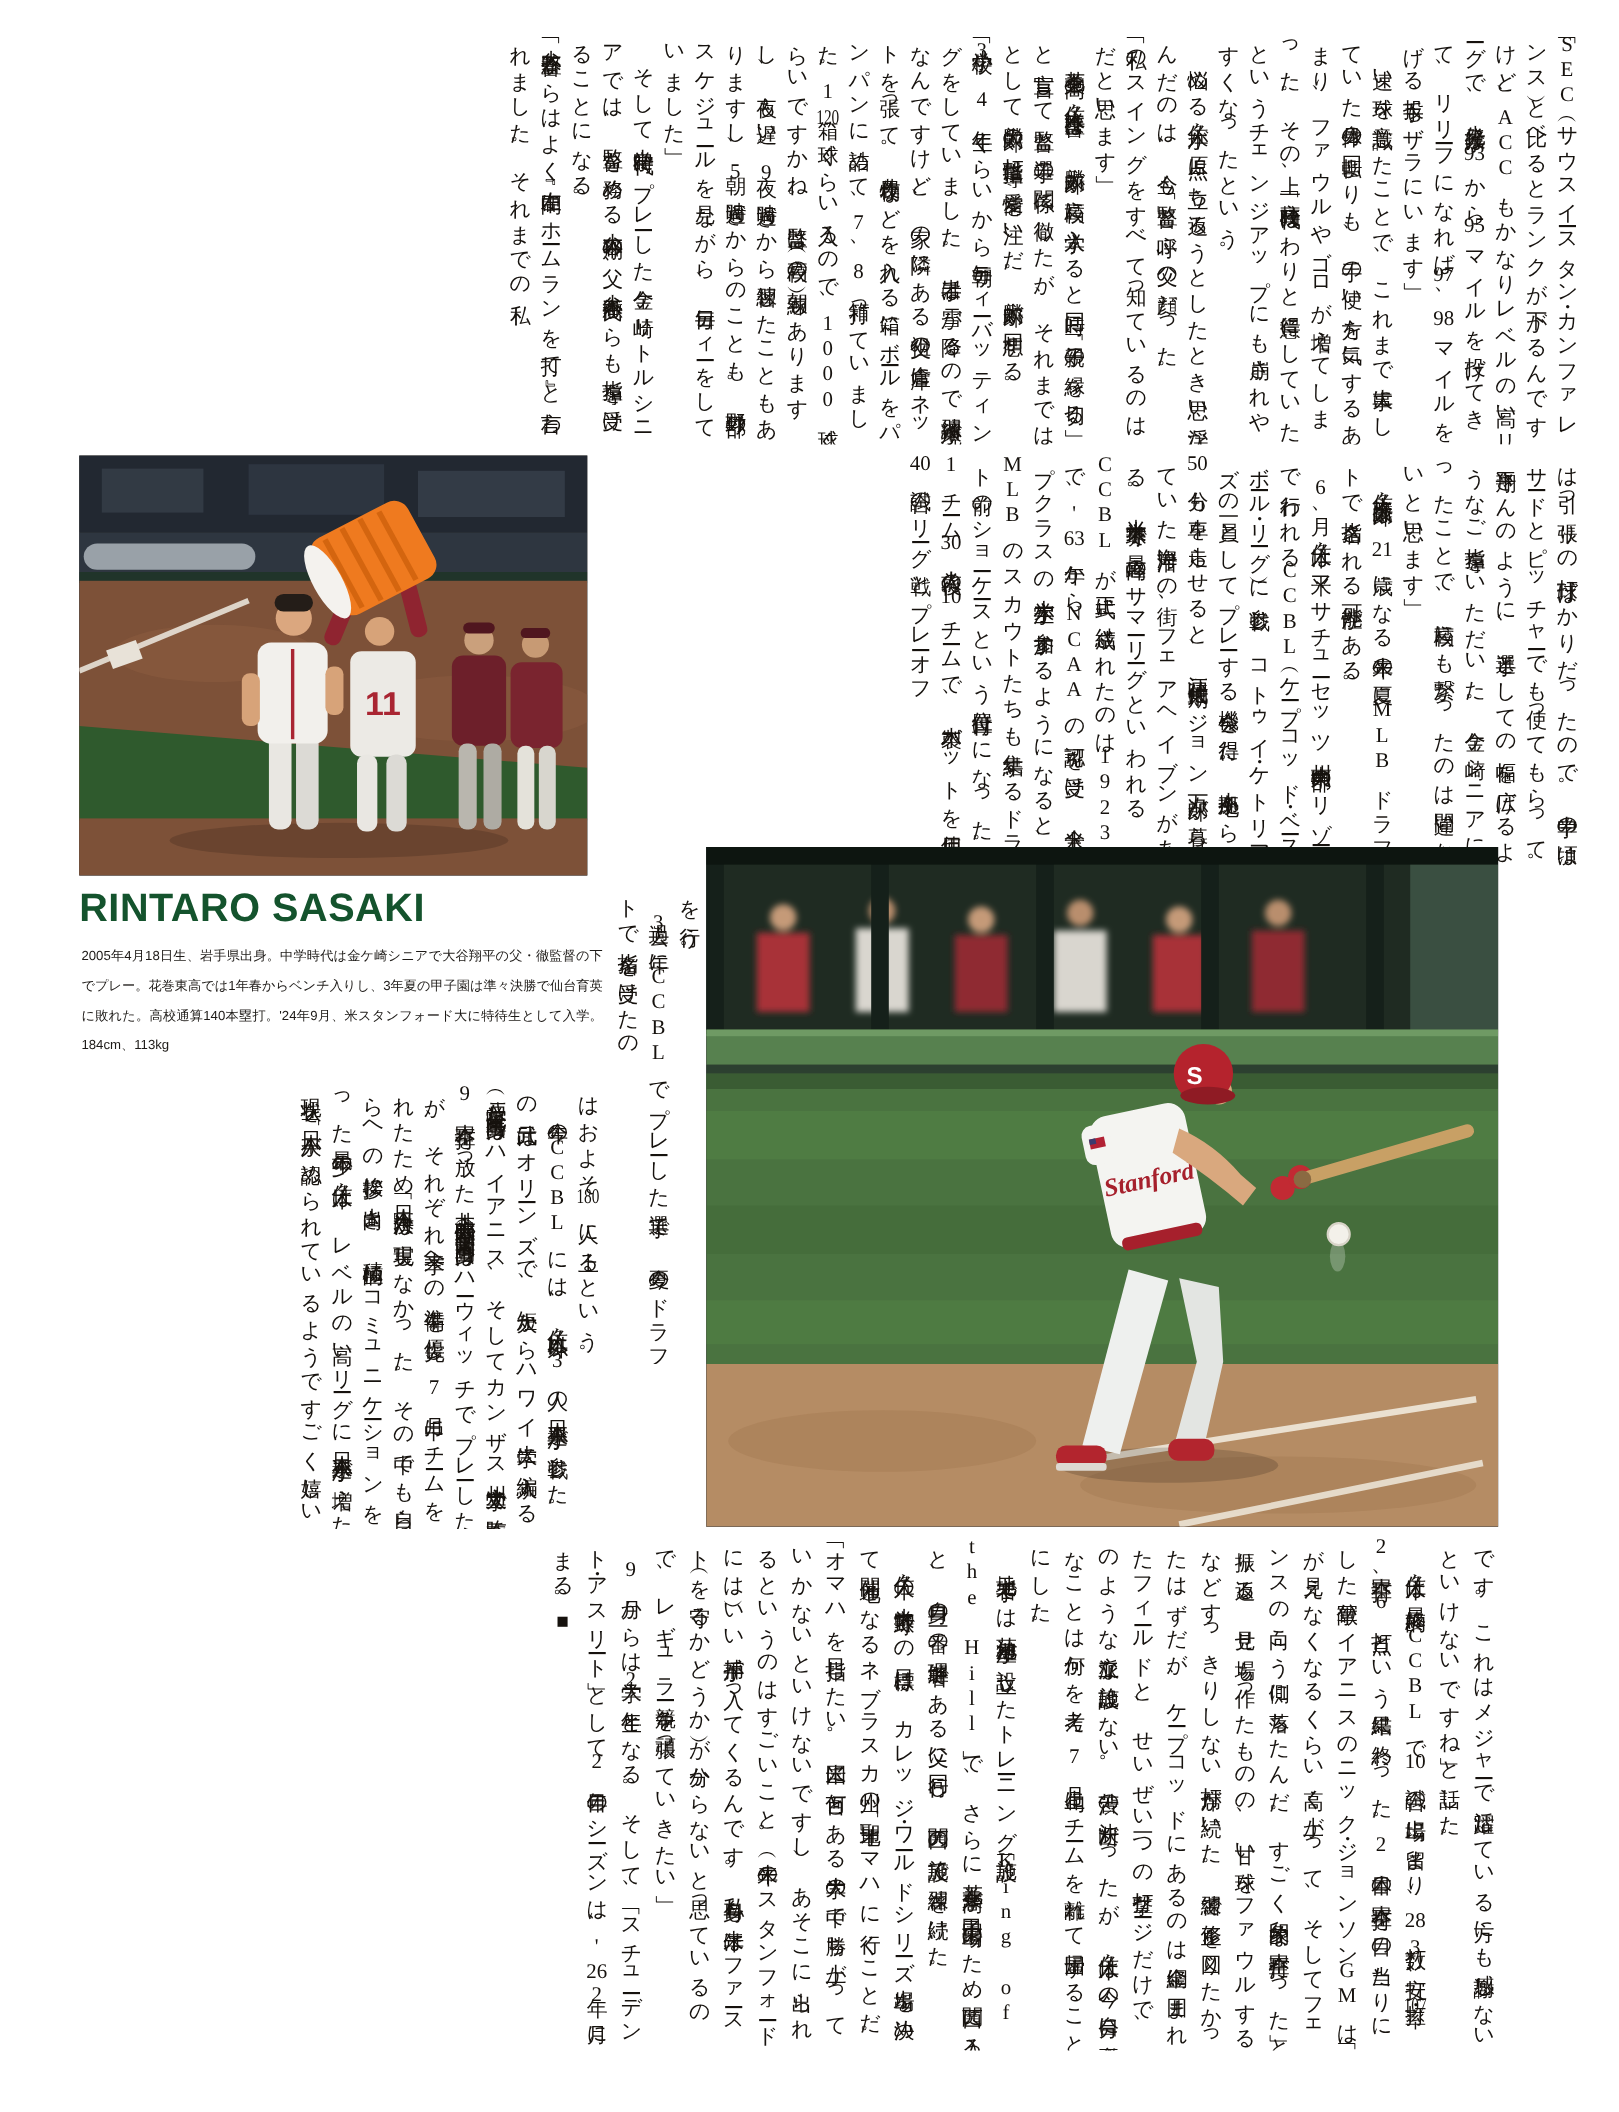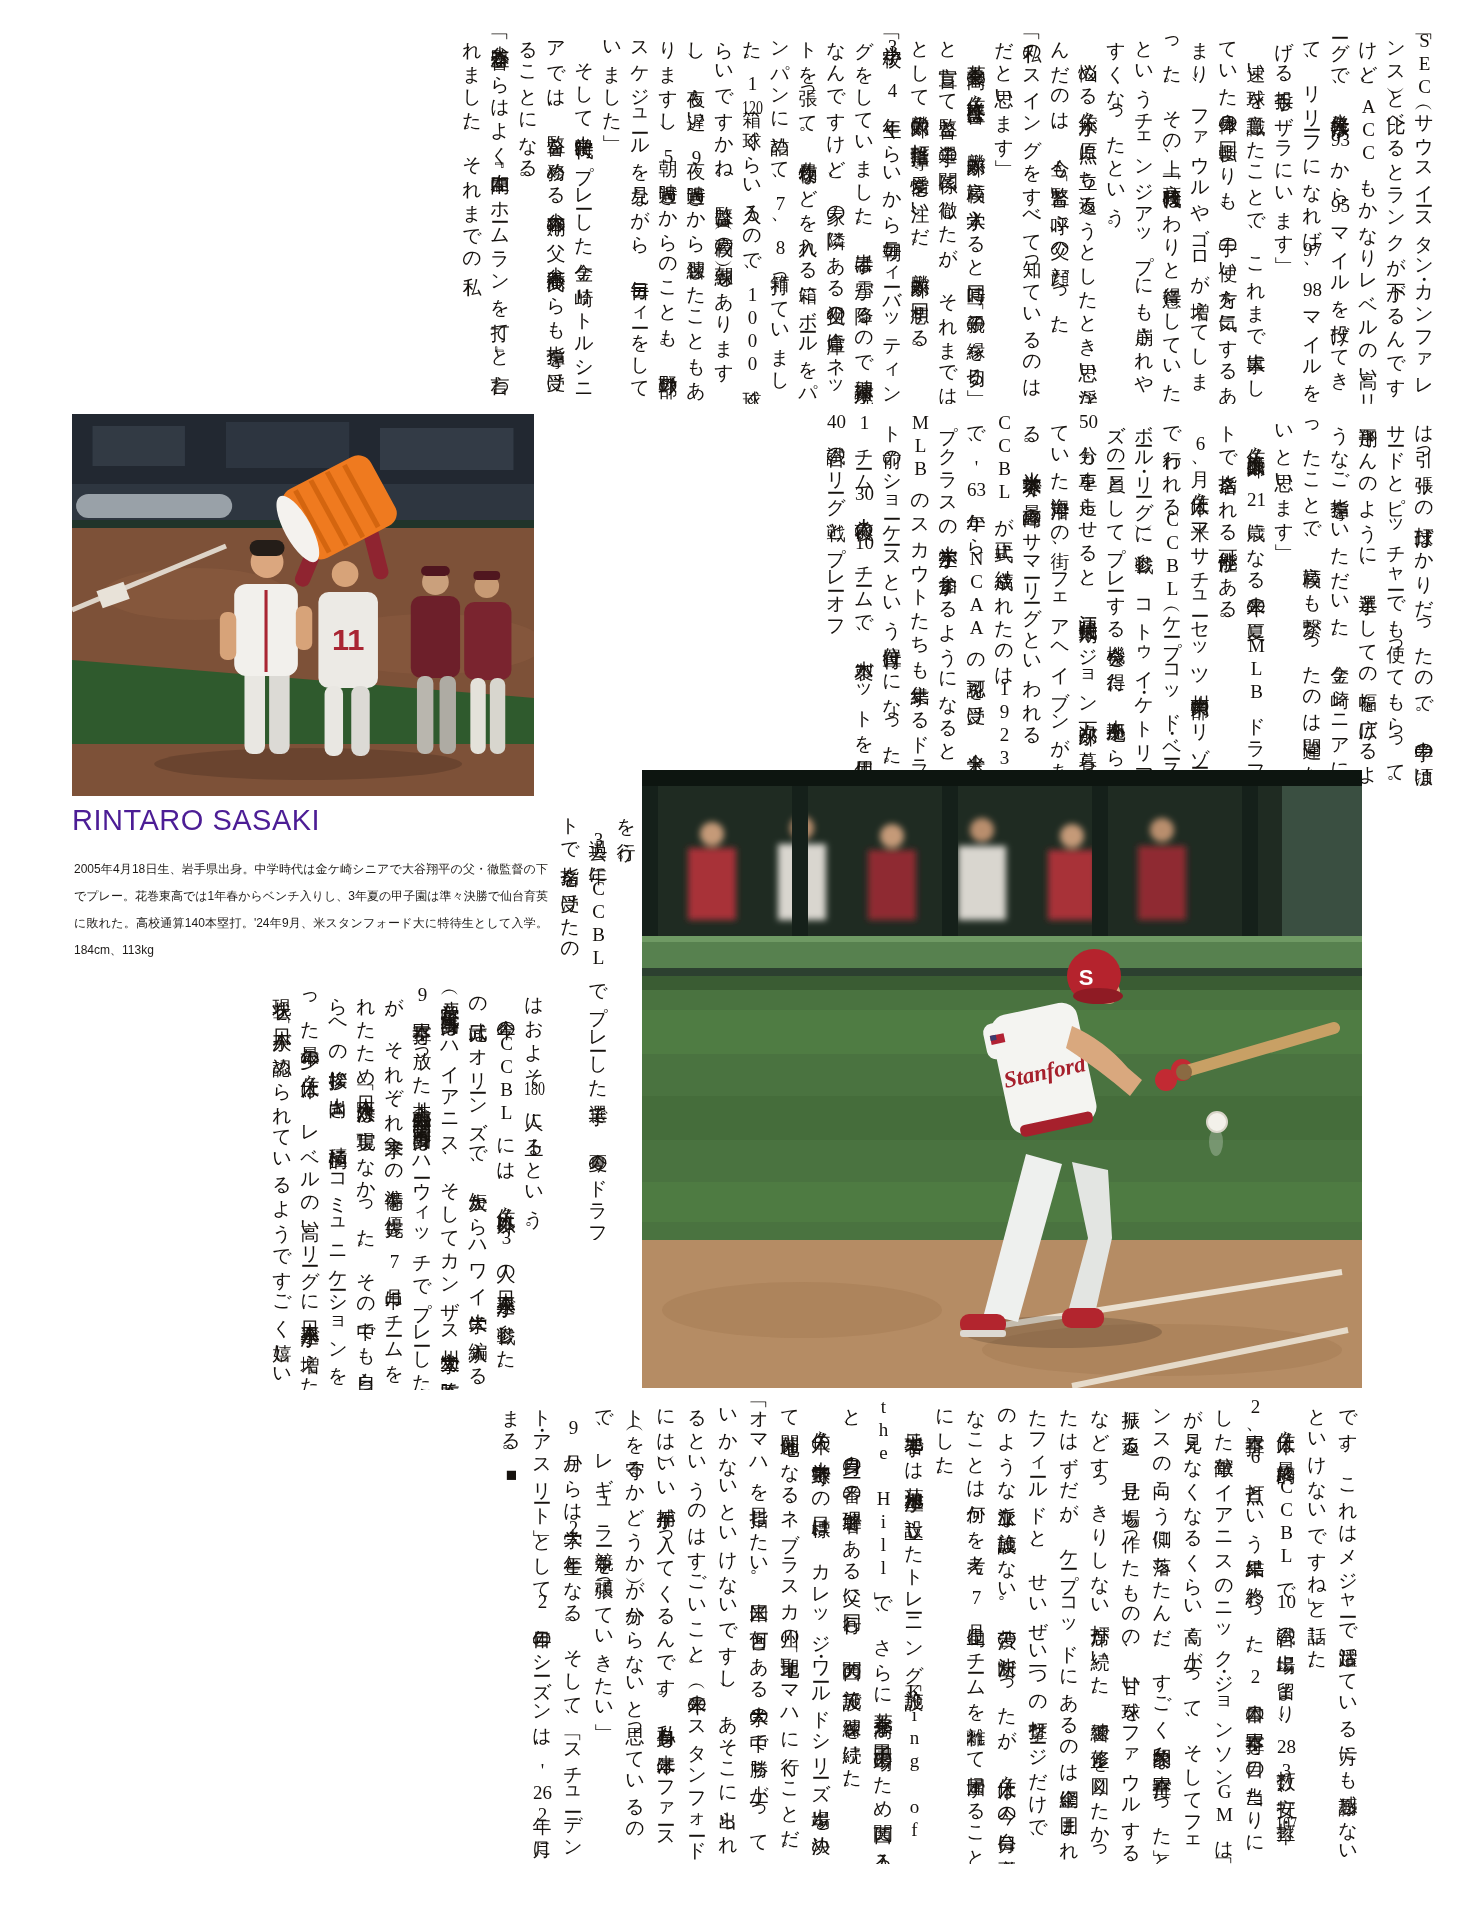--- a/index.html
+++ b/index.html
@@ -28,22 +28,22 @@
   
   .photo{position:absolute;display:block;overflow:hidden;background:#222;}
   #photo1{left:72px;top:414px;width:462px;height:382px;}
   #photo2{left:642px;top:770px;width:720px;height:618px;}
   .photo svg{display:block;width:100%;height:100%;}
 
   
   #heading{
     position:absolute;left:72px;top:804px;
     font-family:"Liberation Sans","DejaVu Sans",sans-serif;
-    font-weight:normal;font-size:29px;letter-spacing:0.5px;
-    color:#4c1d95;white-space:nowrap;
+    font-weight:bold;font-size:36px;letter-spacing:0.5px;
+    color:#14532d;white-space:nowrap;
   }
   
   #caption{
     position:absolute;left:74px;top:856px;width:474px;
     font-family:"Liberation Sans","DejaVu Sans",sans-serif;
     font-size:12px;line-height:27px;color:#1d1a17;
     text-align:justify;
   }
   
   #footer{

